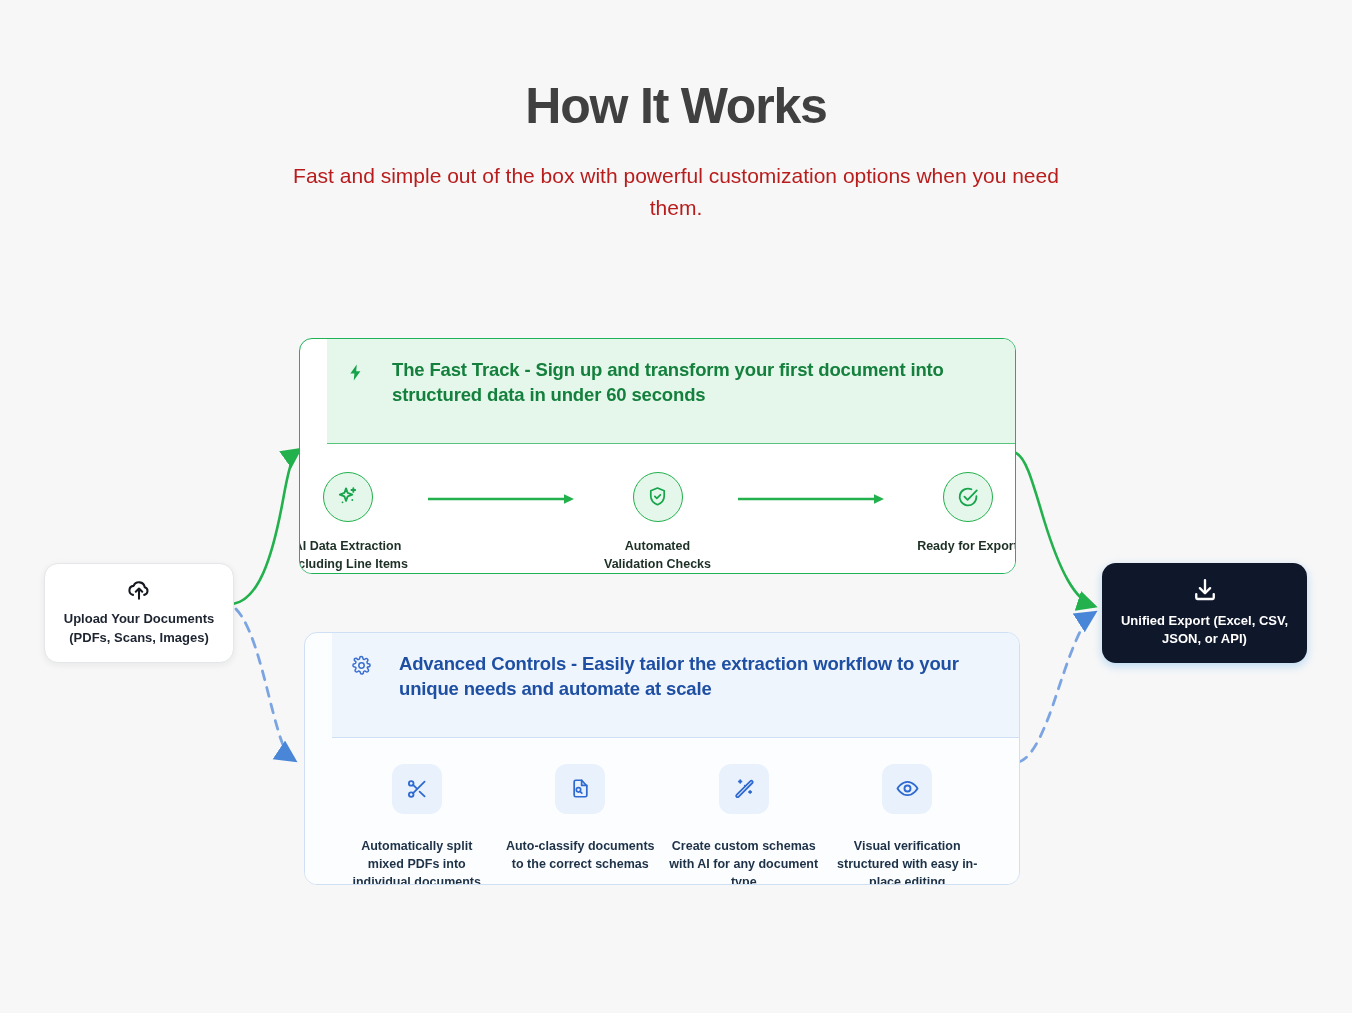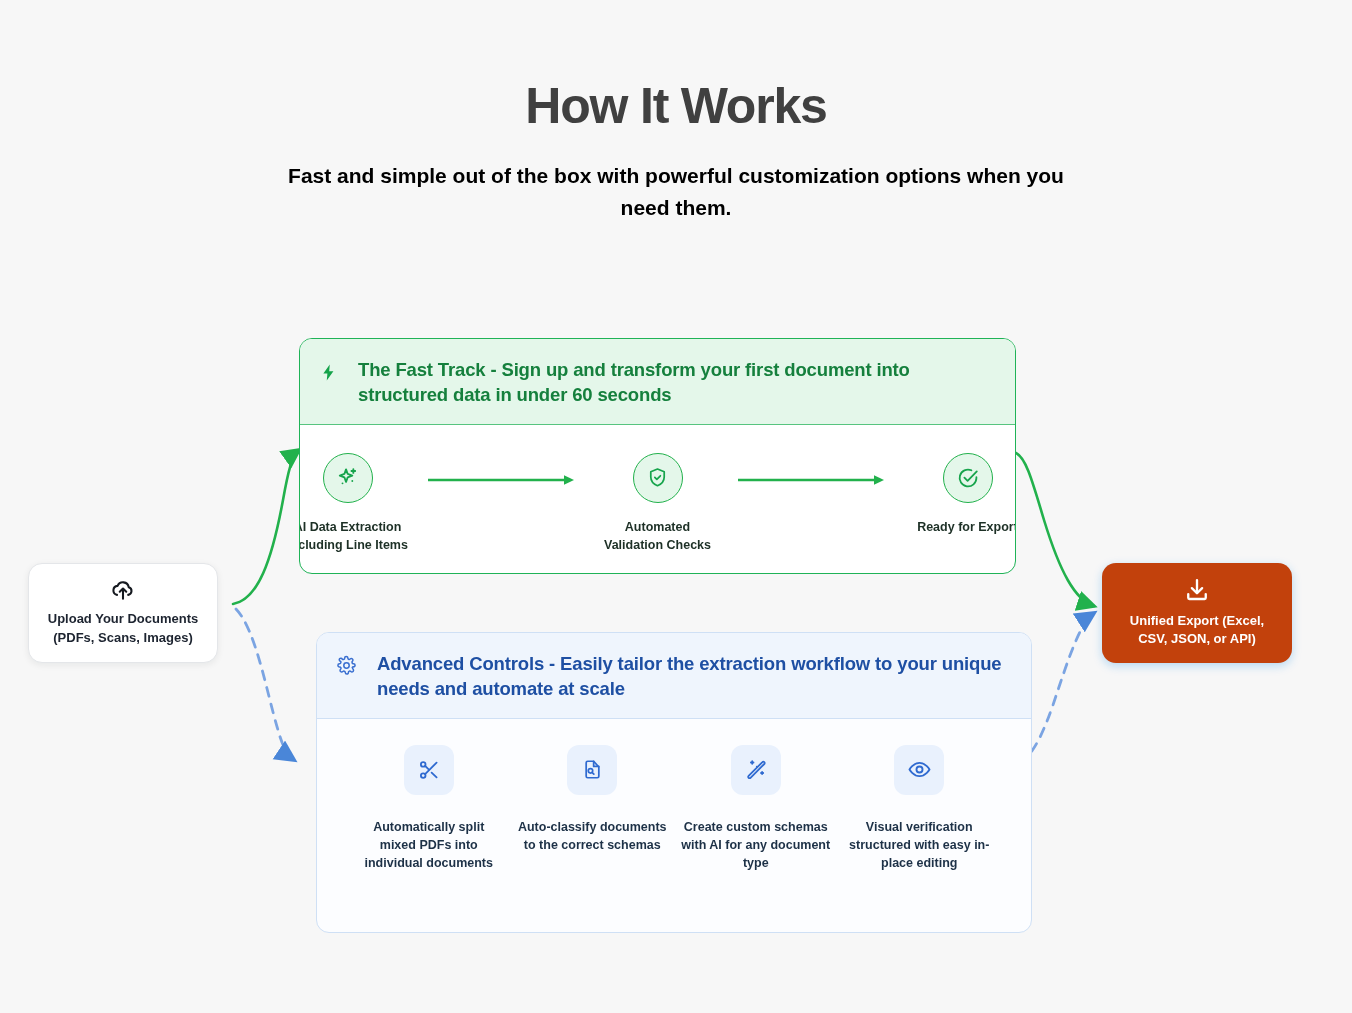--- a/index.html
+++ b/index.html
@@ -32,22 +32,22 @@
     font-weight: 700;
     letter-spacing: -1.2px;
     color: #404040;
     line-height: 1.12;
   }
   .page-subtitle {
     margin: 26px auto 0;
     width: 800px;
     font-size: 21px;
     line-height: 1.52;
-    color: #000000;
-    font-weight: 700;
+    color: #b91c1c;
+    font-weight: 400;
   }
 
   
   .connectors {
     position: absolute;
     left: 0;
     top: 0;
     width: 1352px;
     height: 1013px;
     pointer-events: none;
@@ -57,65 +57,66 @@
   .endcard {
     position: absolute;
     border-radius: 14px;
     display: flex;
     flex-direction: column;
     align-items: center;
     justify-content: center;
     text-align: center;
   }
   .upload-card {
-    left: 28px;
+    left: 44px;
     top: 563px;
     width: 190px;
     height: 100px;
     background: #ffffff;
     border: 1px solid #e4e6e9;
     box-shadow: 0 2px 7px rgba(16, 22, 34, 0.07);
     padding: 10px 12px 12px;
   }
   .upload-card .icon-wrap { margin-bottom: 7px; line-height: 0; }
   .upload-label {
     font-size: 13px;
     font-weight: 700;
     line-height: 1.42;
     color: #1d2430;
   }
 
   .export-card {
     left: 1102px;
     top: 563px;
-    width: 190px;
+    width: 205px;
     height: 100px;
-    background: #c2410c;
+    background: #0f172a;
     box-shadow: 0 3px 10px rgba(16, 137, 230, 0.28);
     padding: 10px 12px 12px;
   }
   .export-card .icon-wrap { margin-bottom: 8px; line-height: 0; }
   .export-label {
     font-size: 13px;
     font-weight: 700;
     line-height: 1.42;
     color: #ffffff;
   }
 
   
   .panel {
     position: absolute;
     border-radius: 13px;
     overflow: hidden;
   }
   .panel-header {
     display: flex;
     align-items: flex-start;
-    gap: 20px;
-    padding: 19px 22px 16px 19px;
+    gap: 27px;
+    padding: 19px 22px 35px 19px;
+    margin-left: 27px;
   }
   .panel-header .hdr-icon { flex: 0 0 auto; line-height: 0; padding-top: 3px; }
   .panel-header .hdr-text {
     font-size: 18.5px;
     font-weight: 700;
     line-height: 1.35;
     letter-spacing: -0.15px;
   }
   .panel-body { background: #ffffff; }
 
@@ -168,24 +169,24 @@
   }
   .step-arrow {
     flex: 0 0 auto;
     width: 150px;
     margin-top: 21px;
     line-height: 0;
   }
 
   
   .panel-adv {
-    left: 316px;
+    left: 304px;
     top: 632px;
     width: 716px;
-    height: 301px;
+    height: 253px;
     border: 1.4px solid #cfe0f5;
     background: #fcfdff;
   }
   .panel-adv .panel-header {
     background: #eff5fd;
     border-bottom: 1.2px solid #cfe0f5;
   }
   .panel-adv .hdr-text { color: #1e4fa3; }
 
   .features-row {

